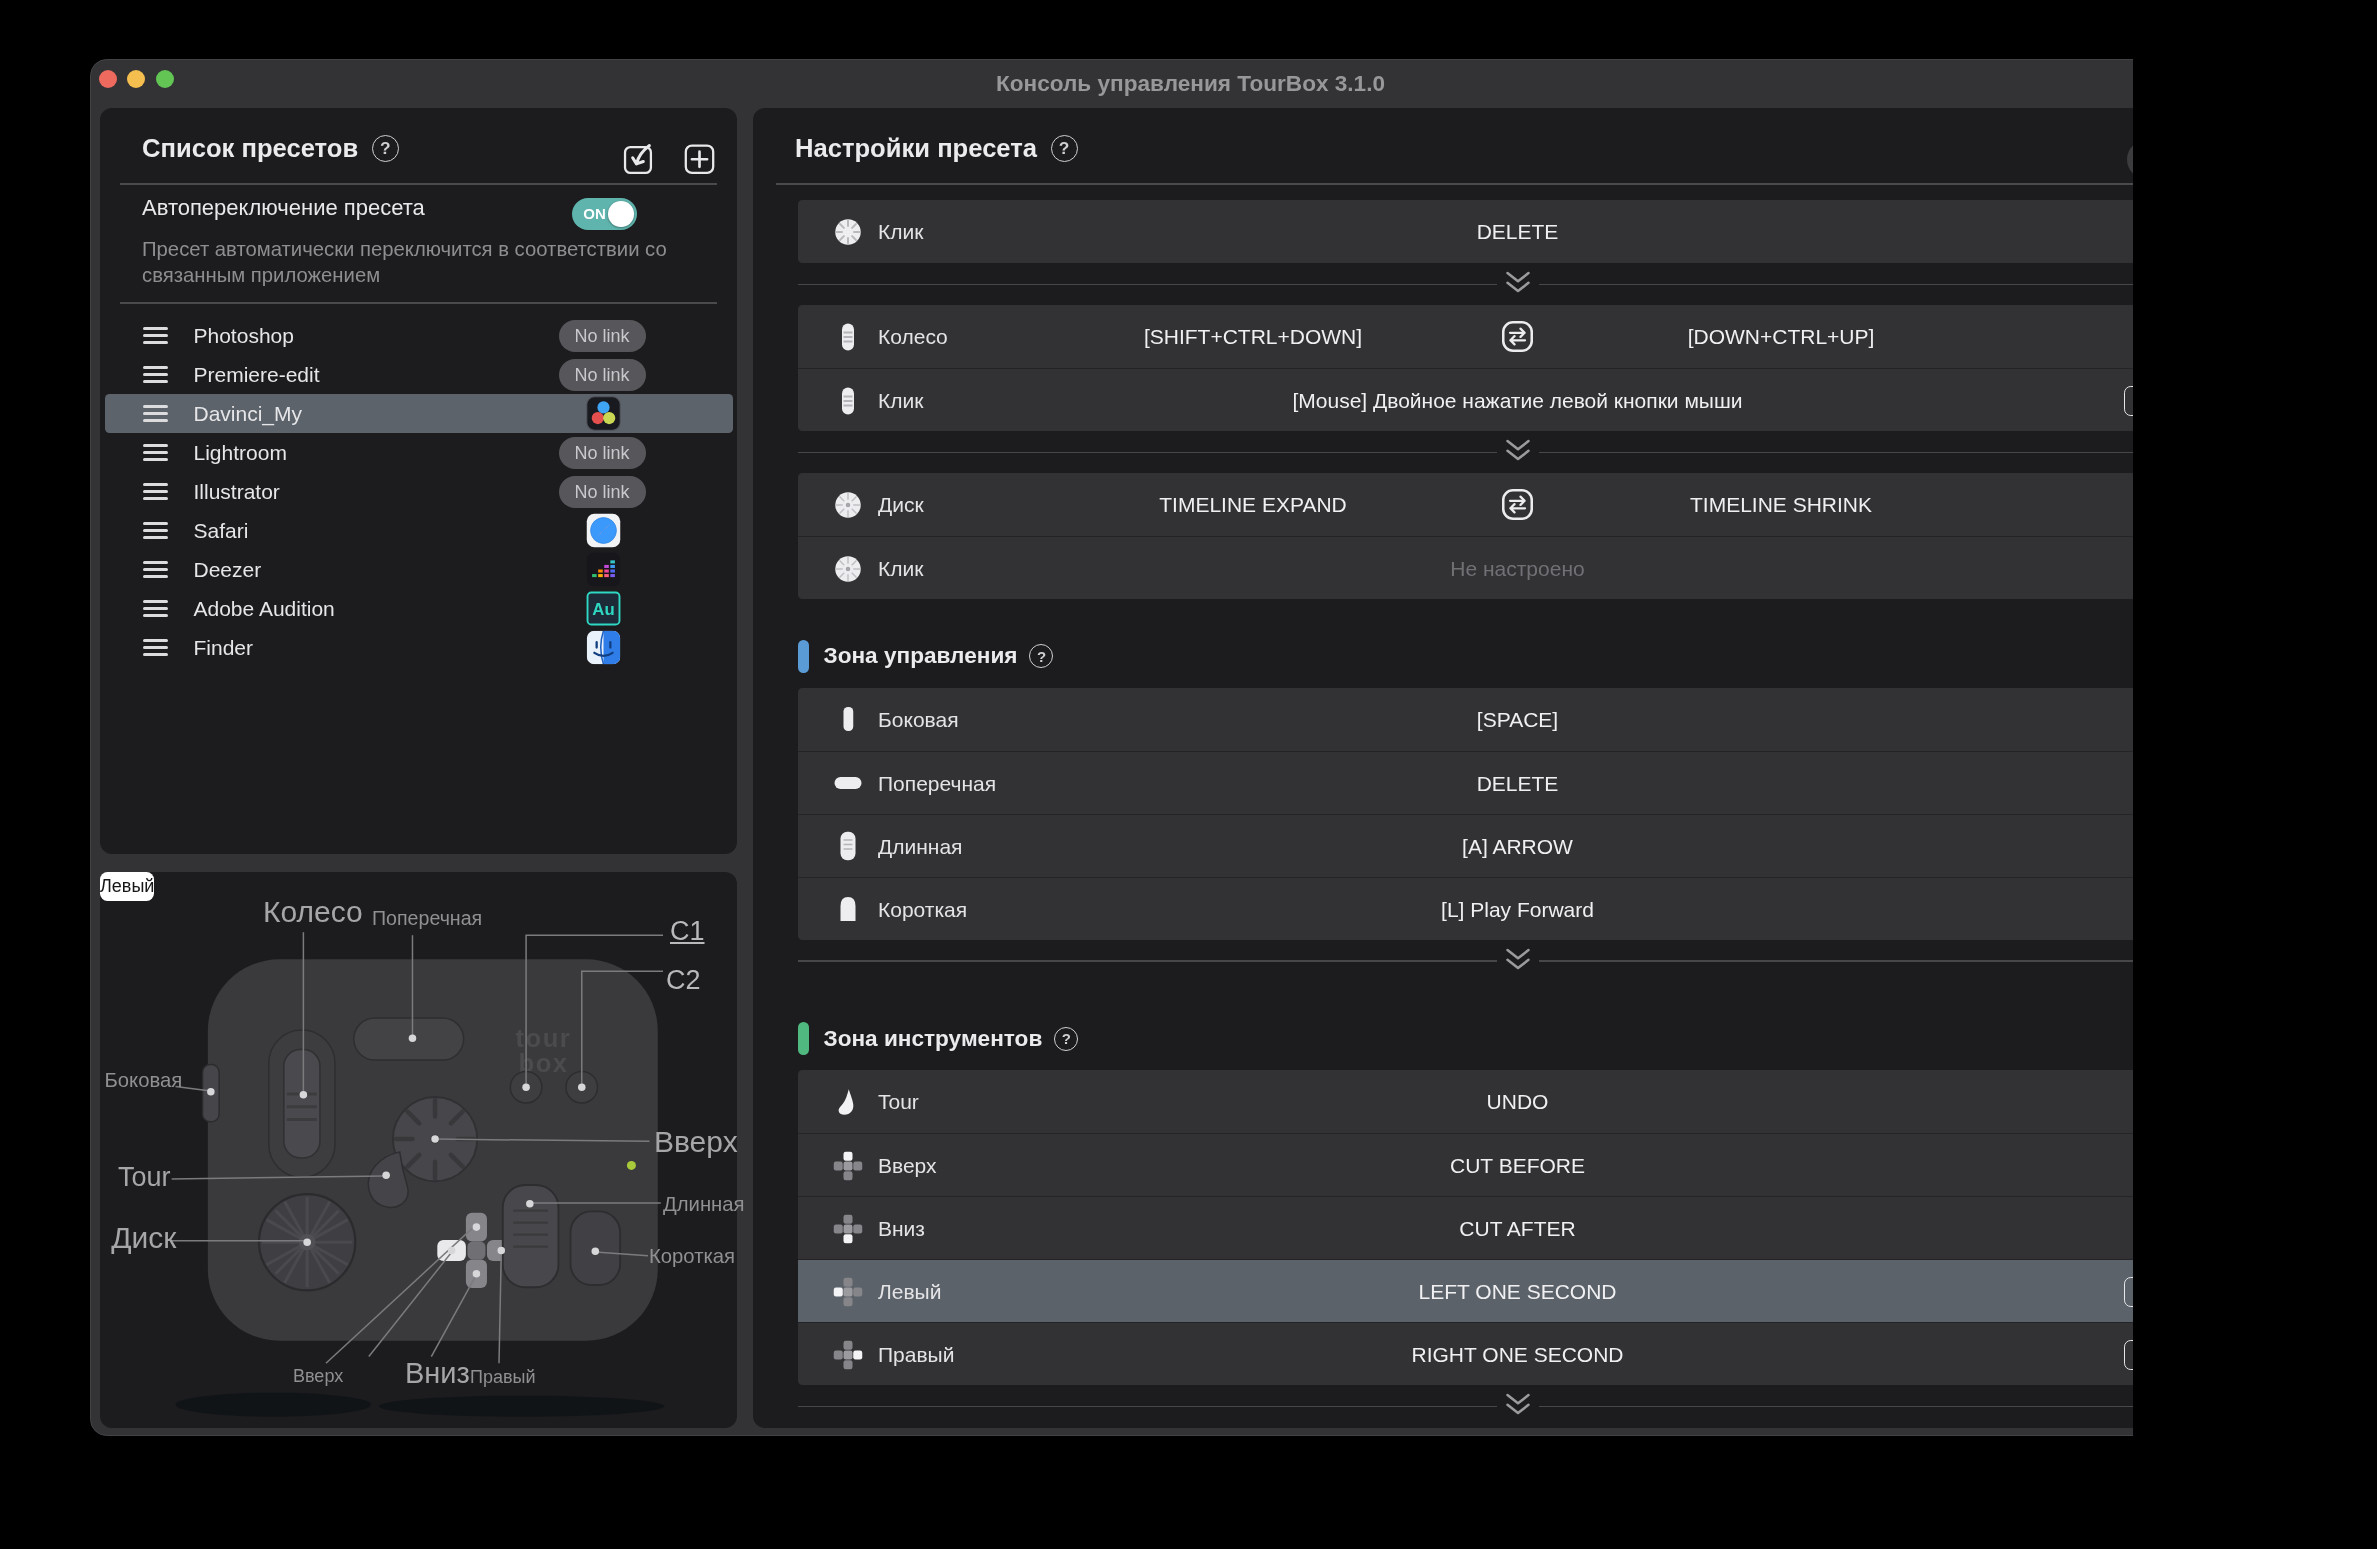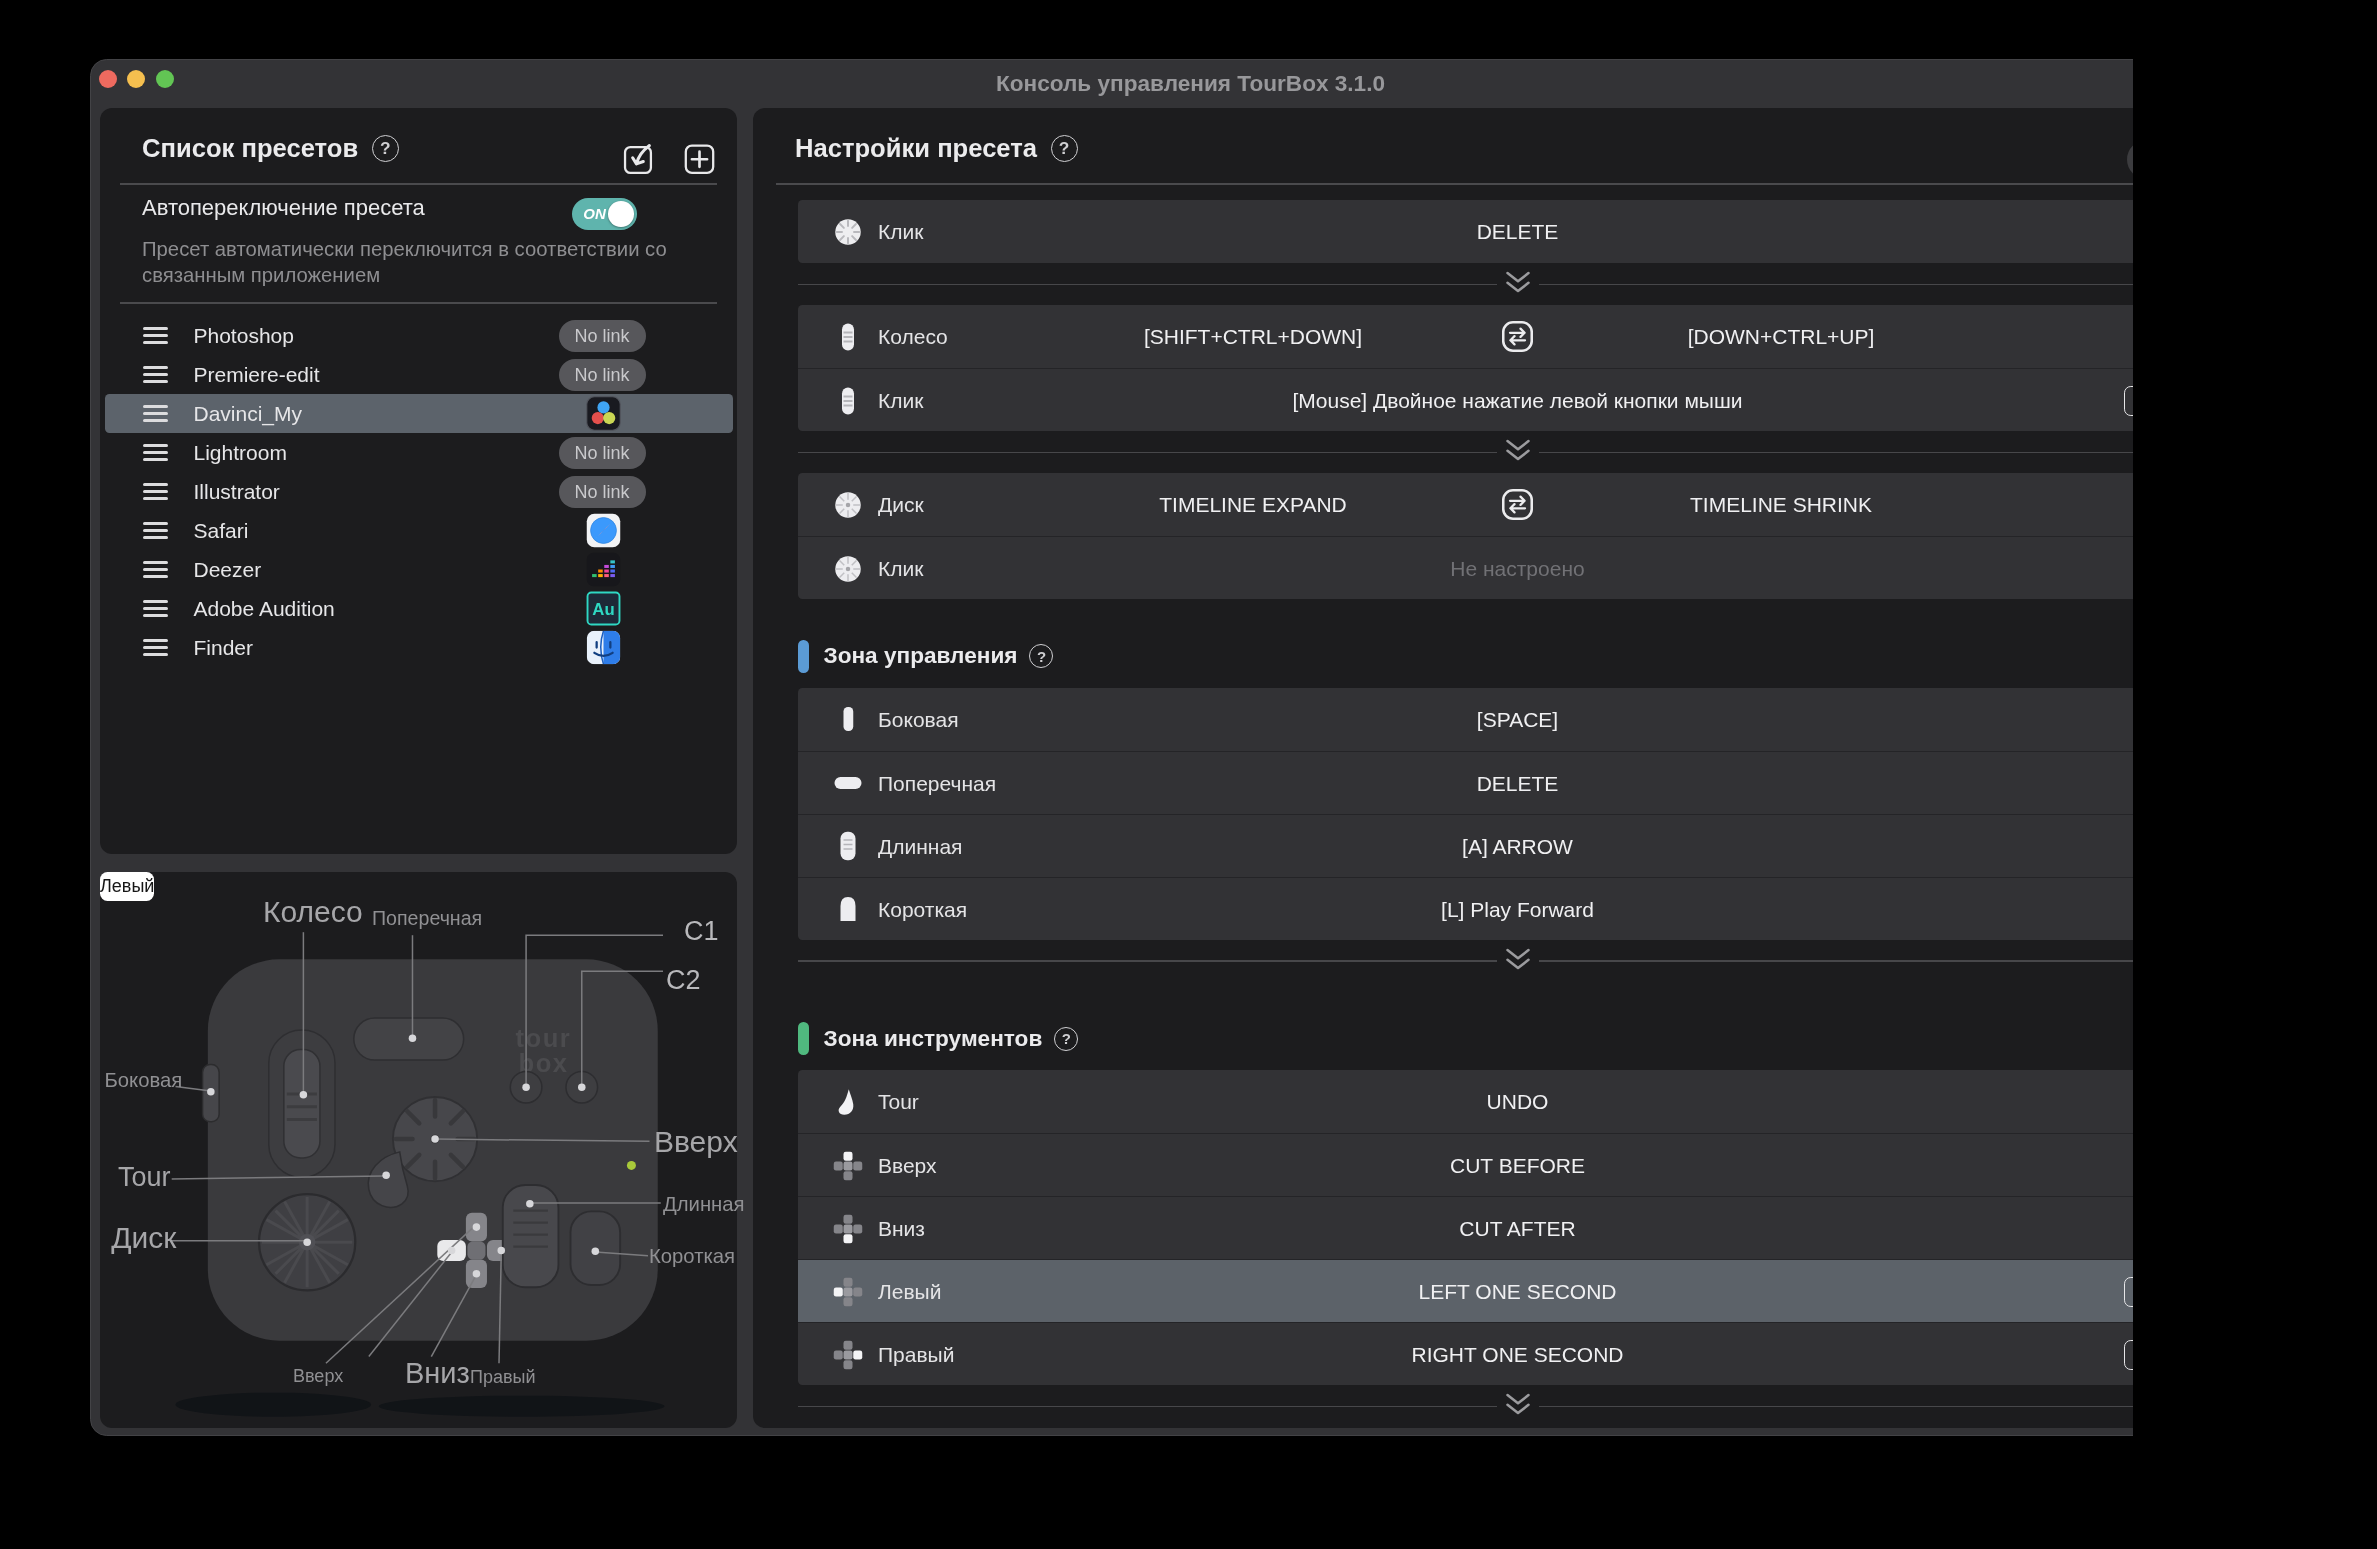--- a/index.html
+++ b/index.html
@@ -31,21 +31,21 @@
     font-size:17.3px;font-weight:bold;color:#cfcfd2;flex:0 0 auto;}
   .hline{position:absolute;height:1.5px;background:#4a4a4d;}
 
   
   .sb-actions{position:absolute;top:33px;right:19.6px;display:flex;gap:25.6px;}
   .icon-btn{width:35px;height:35px;color:#e8e8ea;}
   .sb-div1{top:75px;left:19.6px;width:597px;}
   .sb-div2{top:194px;left:19.6px;width:597px;}
   .autoswitch-label{position:absolute;left:42px;top:87px;font-size:22px;color:#e9e9eb;}
   .toggle{position:absolute;left:472px;top:90px;width:65px;height:32px;border-radius:16px;
-    background:#5fb4ad;font-style:italic;}
+    background:#5fb4ad;}
   .toggle .on{position:absolute;left:11.3px;top:0;height:32px;line-height:32px;font-size:15px;
     font-weight:bold;color:#fff;}
   .toggle .knob{position:absolute;right:3px;top:3px;width:25.6px;height:25.6px;border-radius:50%;
     background:#fff;box-shadow:0 0.8px 2.3px rgba(0,0,0,.4);}
   .autoswitch-desc{position:absolute;left:42px;top:128px;width:527px;font-size:20.3px;
     line-height:26px;color:#8e8e91;}
 
   .preset-list{position:absolute;left:4.5px;top:208px;right:4.5px;}
   .preset-row{position:relative;height:39px;}
   .preset-row.selected{background:#5c636b;border-radius:4.5px;}
@@ -58,21 +58,21 @@
     background:#57575b;color:#c9c9cc;font-size:18px;text-align:center;line-height:32px;}
   .app-ic{position:absolute;left:481px;top:2.3px;width:35px;height:35px;}
   .app-ic svg{display:block;}
 
   
   .diagram-svg{position:absolute;left:0;top:0;}
   .dlabel{position:absolute;color:#909093;white-space:nowrap;}
   .dlabel.big{color:#a6a6a9;}
   .lbl-koleso{left:163px;top:22.6px;font-size:30px;}
   .lbl-poperechnaya{left:272px;top:35px;font-size:19.6px;}
-  .lbl-c1{left:584px;top:44px;font-size:27px;color:#b9b9bc;}
+  .lbl-c1{left:570px;top:44px;font-size:27px;color:#b9b9bc;text-decoration:underline;}
   .lbl-c2{left:566px;top:81px;font-size:27px;color:#b9b9bc;margin-top:12px;}
   .lbl-bokovaya{left:4.5px;top:197px;font-size:20.3px;}
   .lbl-tour{left:18px;top:290px;font-size:27px;color:#a6a6a9;}
   .lbl-disk{left:11.3px;top:349px;font-size:30px;}
   .lbl-ruchka{left:554px;top:253px;font-size:30px;}
   .lbl-dlinnaya{left:563px;top:321px;font-size:20.3px;}
   .lbl-korotkaya{left:549px;top:373px;font-size:20.3px;}
   .lbl-vverh{left:193px;top:494px;font-size:18px;}
   .lbl-vniz{left:305px;top:485px;font-size:29px;color:#a6a6a9;}
   .lbl-pravyj{left:370px;top:495px;font-size:18px;}

